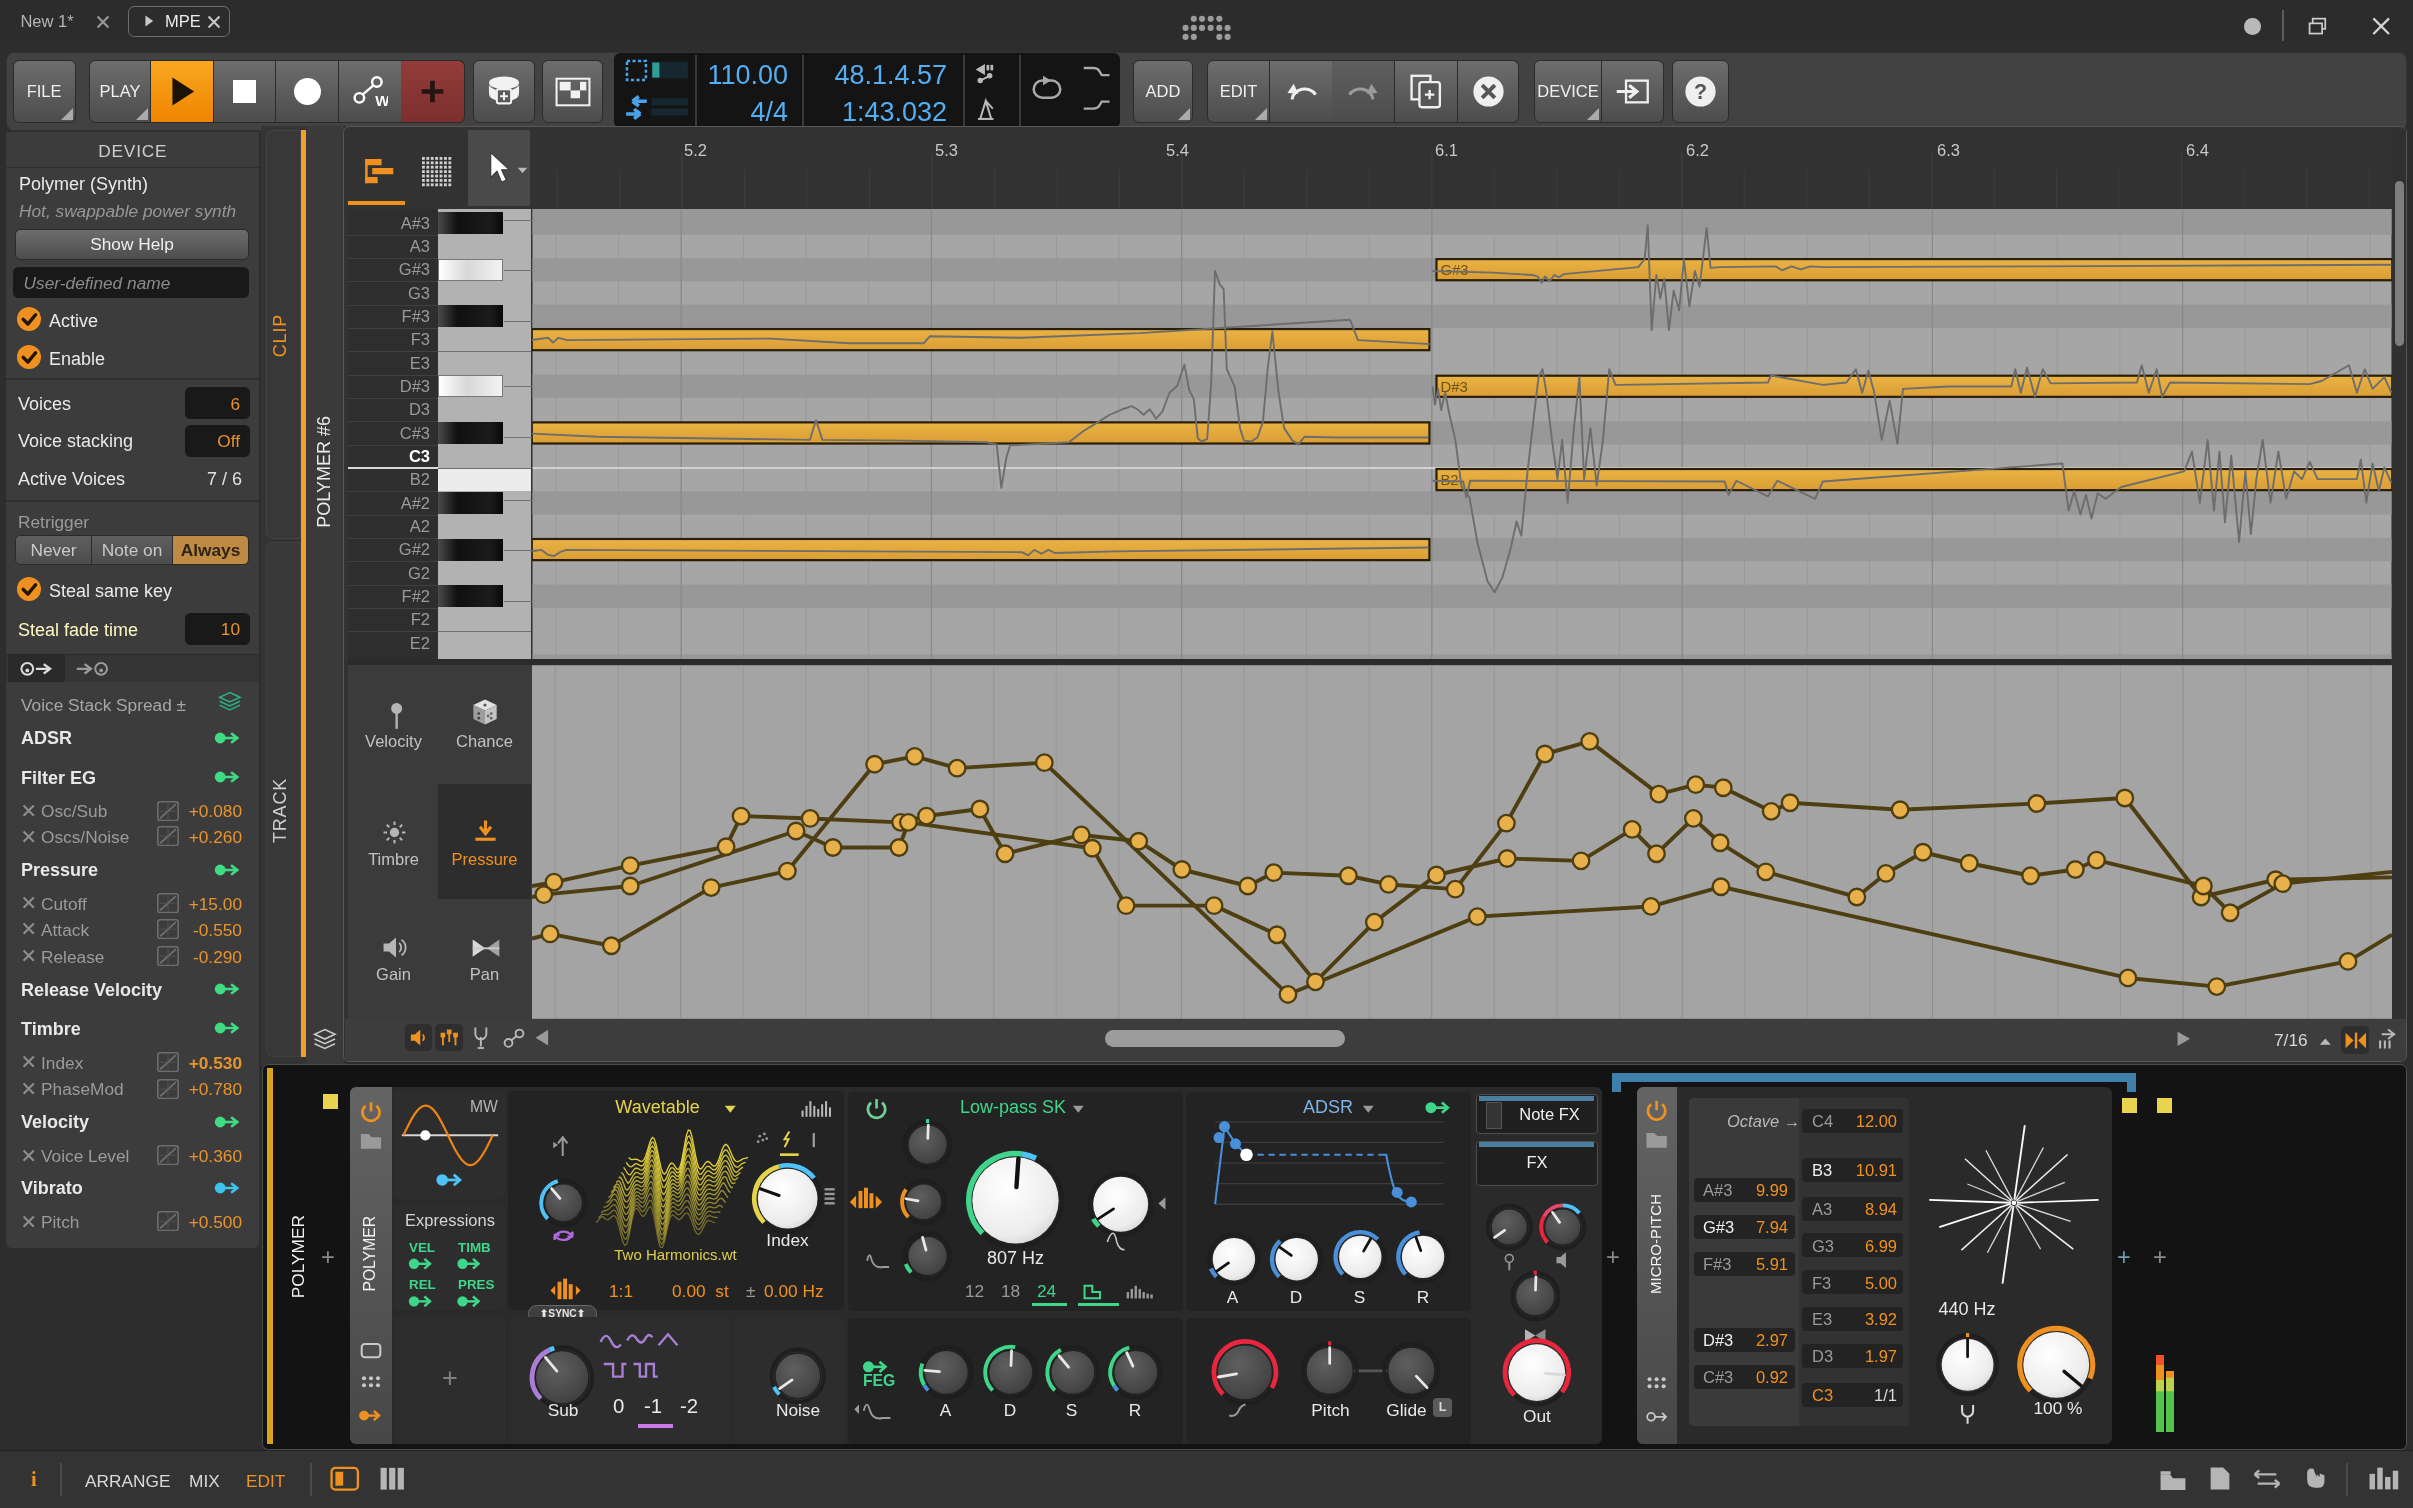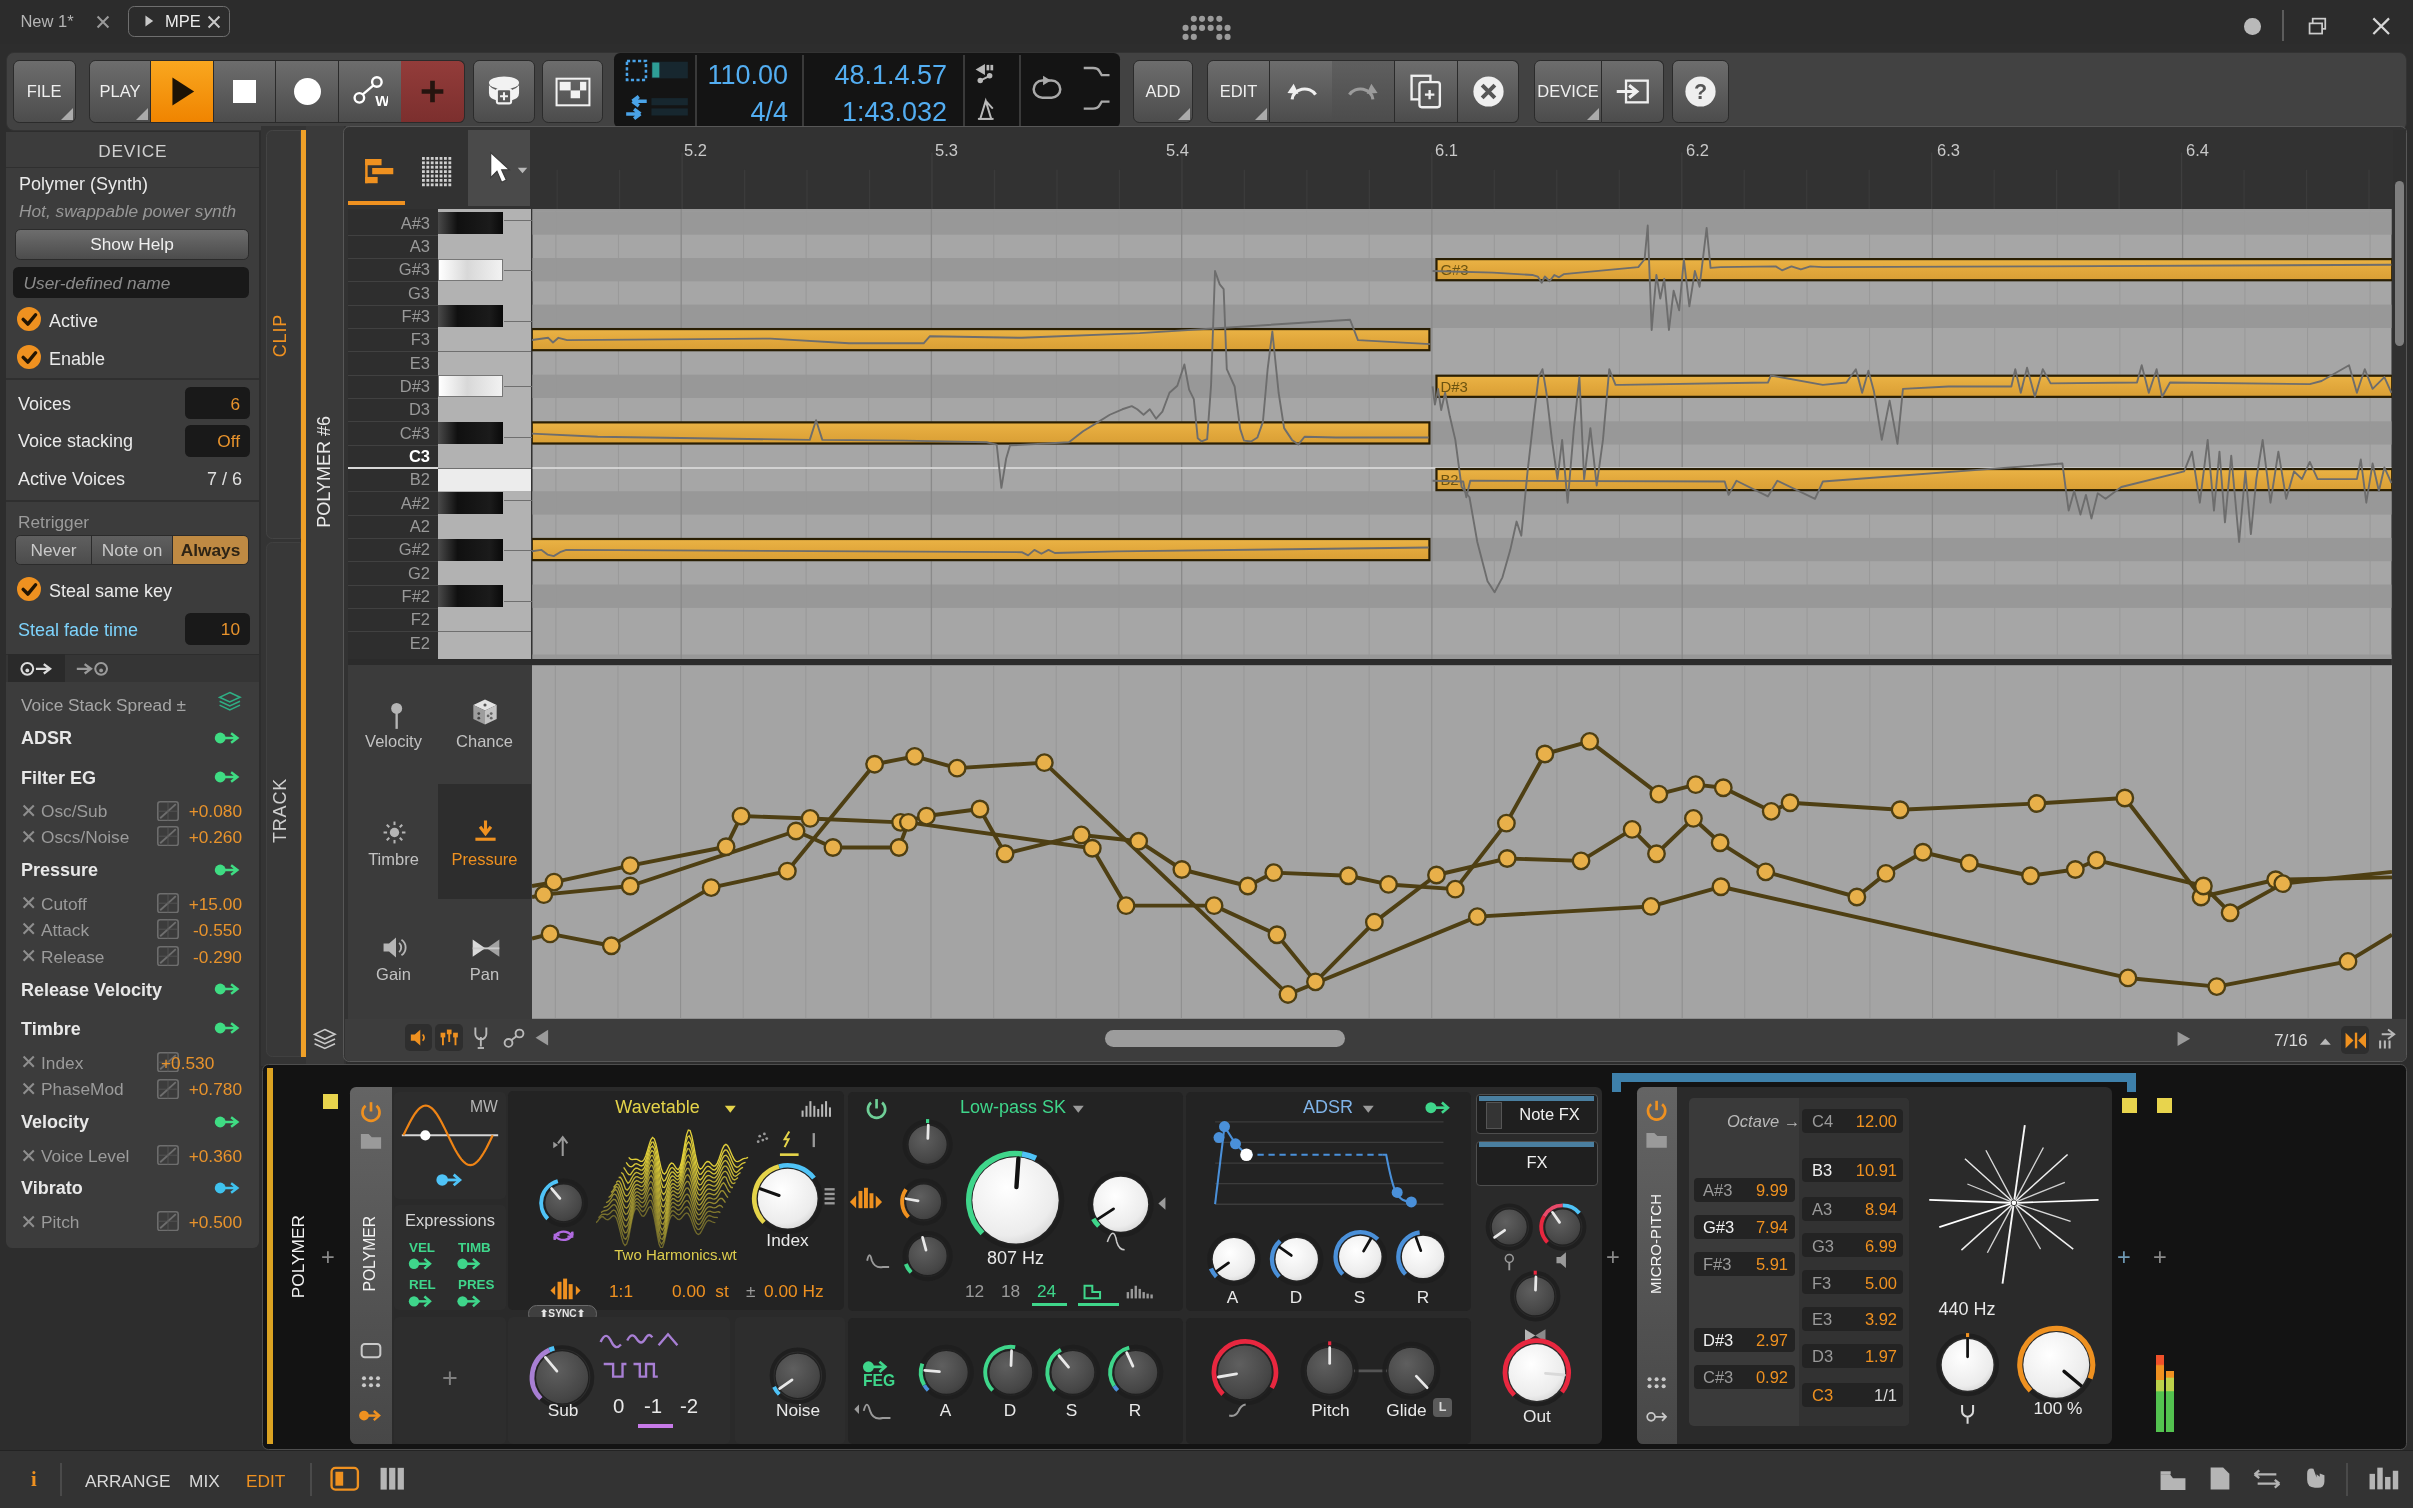--- a/index.html
+++ b/index.html
@@ -204,21 +204,21 @@
 <div class="ab" style="left:15px;top:535px;width:234px;height:30px;border-radius:5.5px;overflow:hidden;border:0.8px solid #2b2b2b;display:flex;">
     <div style="flex:1;background:linear-gradient(#5f5f5f,#4c4c4c);color:#c9c9c9;font-size:17.3px;display:flex;align-items:center;justify-content:center;border-right:0.8px solid #2b2b2b;">Never</div>
     <div style="flex:1.07;background:linear-gradient(#5f5f5f,#4c4c4c);color:#c9c9c9;font-size:17.3px;display:flex;align-items:center;justify-content:center;border-right:0.8px solid #2b2b2b;">Note on</div>
     <div style="flex:1;background:#bf8a43;color:#2e2415;font-size:17.3px;display:flex;align-items:center;justify-content:center;font-weight:bold;">Always</div>
   </div>
 <div class="ab" style="left:16.5px;top:577px;width:24px;height:24px;border-radius:50%;background:#ef9120;"></div>
 <svg class="ab" style="left:16.5px;top:577px" width="24" height="24" viewBox="0 0 31 31">
     <path d="M8 16 L14 22 L24 10" fill="none" stroke="#231503" stroke-width="4.5" stroke-linecap="round" stroke-linejoin="round"></path>
   </svg>
 <div class="ab" style="left:49px;top:581px;font-size:18px;color:#e9e9e9;">Steal same key</div>
-<div class="ab" style="left:18px;top:620px;font-size:18px;color:#7dd3fc;">Steal fade time</div>
+<div class="ab" style="left:18px;top:620px;font-size:18px;color:#fef9c3;">Steal fade time</div>
 <div class="ab" style="left:185px;top:613px;width:65px;height:32px;background:#191919;border-radius:5.5px;"></div>
 <div class="ab" style="left:185px;top:619px;width:55px;text-align:right;font-size:17.3px;color:#e8932c;">10</div>
 <div class="ab" style="left:6.3px;top:654px;width:253px;height:28px;background:#353535;border-top:0.8px solid #2d2d2d;"></div>
 <div class="ab" style="left:7.9px;top:654px;width:57px;height:28px;background:#2a2a2a;"></div>
 <svg class="ab" style="left:20.4px;top:661px" width="35" height="15.7" viewBox="0 0 44 20">
     <circle cx="9" cy="10" r="7.5" fill="none" stroke="#dcdcdc" stroke-width="2.6"></circle>
     <circle cx="9" cy="12" r="2.4" fill="#dcdcdc"></circle>
     <path d="M20 10 H36 M30 4 L38 10 L30 16" fill="none" stroke="#dcdcdc" stroke-width="3"></path>
   </svg>
 <svg class="ab" style="left:75px;top:661px" width="35" height="15.7" viewBox="0 0 44 20">
@@ -309,21 +309,21 @@
   </svg>
 <svg class="ab" style="left:22px;top:1055px" width="13.4" height="13.4" viewBox="0 0 17 17">
     <path d="M2 2 L15 15 M15 2 L2 15" stroke="#8e8e8e" stroke-width="2.6"></path>
   </svg>
 <div class="ab" style="left:41px;top:1053px;font-size:17.3px;color:#9b9b9b;">Index</div>
 <svg class="ab" style="left:157px;top:1052px" width="22" height="20.4" viewBox="0 0 28 26">
     <rect x="1" y="1" width="26" height="24" rx="3" fill="none" stroke="#6e6e6e" stroke-width="2"></rect>
     <path d="M4 22 L24 4" stroke="#6e6e6e" stroke-width="2.4"></path>
     <path d="M14 1 v24 M1 13 h26" stroke="#5a5a5a" stroke-width="1"></path>
   </svg>
-<div class="ab" style="left:161px;top:1053px;width:81px;text-align:left;font-size:17.3px;color:#e8932c;">+0.530</div>
+<div class="ab" style="left:161px;top:1053px;width:81px;text-align:right;font-size:17.3px;color:#e8932c;font-weight:bold;">+0.530</div>
 <svg class="ab" style="left:22px;top:1082px" width="13.4" height="13.4" viewBox="0 0 17 17">
     <path d="M2 2 L15 15 M15 2 L2 15" stroke="#8e8e8e" stroke-width="2.6"></path>
   </svg>
 <div class="ab" style="left:41px;top:1079px;font-size:17.3px;color:#9b9b9b;">PhaseMod</div>
 <svg class="ab" style="left:157px;top:1079px" width="22" height="20.4" viewBox="0 0 28 26">
     <rect x="1" y="1" width="26" height="24" rx="3" fill="none" stroke="#6e6e6e" stroke-width="2"></rect>
     <path d="M4 22 L24 4" stroke="#6e6e6e" stroke-width="2.4"></path>
     <path d="M14 1 v24 M1 13 h26" stroke="#5a5a5a" stroke-width="1"></path>
   </svg>
 <div class="ab" style="left:161px;top:1079px;width:81px;text-align:right;font-size:17.3px;color:#e8932c;">+0.780</div>

